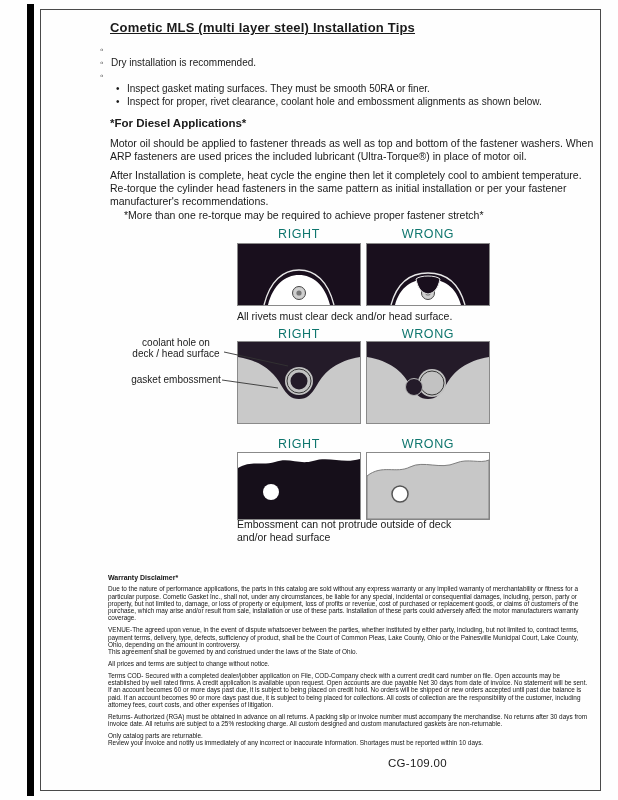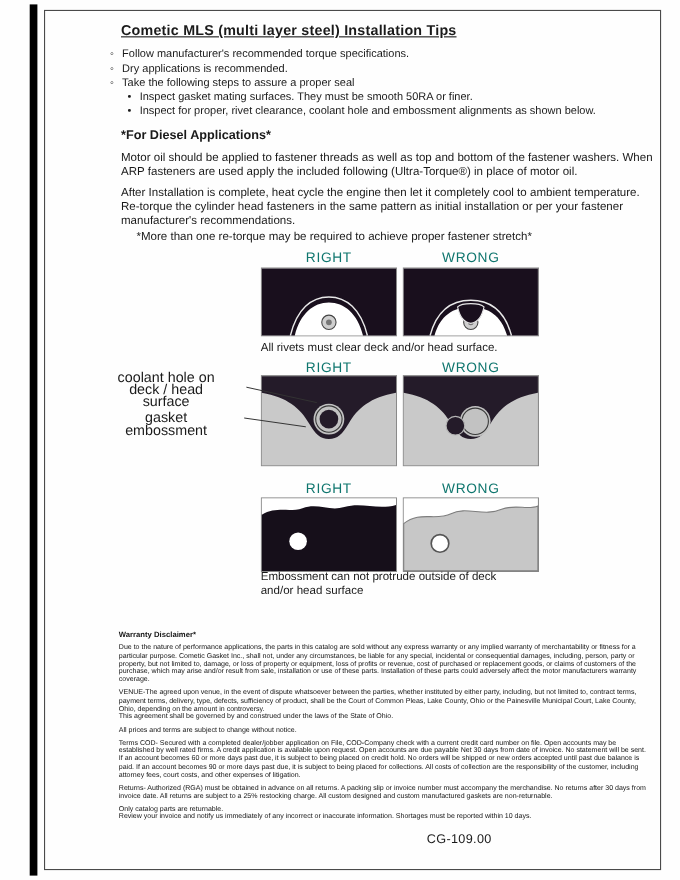--- a/index.html
+++ b/index.html
@@ -22,21 +22,21 @@
   .img { position:absolute; width:124px; display:block; }
   .colL { left:237px; }
   .colR { left:366px; }
   .r1-label { top:227px; }  .r1-img { top:243px; height:63px; }
   .r2-label { top:327px; }  .r2-img { top:341px; height:83px; }
   .r3-label { top:437px; }  .r3-img { top:452px; height:68px; }
   .caption { position:absolute; left:237px; font-size:10.5px; line-height:13px; }
   .cap1 { top:310px; }
   .cap2 { top:424px; }
   .cap3 { top:518px; width:240px; }
-  .callout { position:absolute; left:95px; width:112px; text-align:center; font-size:13px; line-height:11px; }
+  .callout { position:absolute; left:120px; width:112px; text-align:center; font-size:10px; line-height:11px; }
   .co1 { top:337px; }
   .co2 { top:374px; }
   .callout-lines { position:absolute; left:220px; top:344px; }
   .preline { white-space:pre-line; }
   .warranty { position:absolute; left:108px; top:574px; width:484px; font-size:6.4px; line-height:7.3px; color:#141414; }
   .warranty .whead { font-size:7px; font-weight:bold; margin-bottom:4px; }
   .wpara { margin-bottom:4.5px; white-space:pre-line; }
   .footer { position:absolute; left:388px; top:757px; font-size:11.5px; letter-spacing:.3px; }
 </style>
 </head>
@@ -44,44 +44,42 @@
 
 <div class="page">
   <div class="leftbar"></div>
   <div class="frame"></div>
 
   <div class="title">Cometic MLS (multi layer steel) Installation Tips</div>
 
   <div class="tips">
     <div class="tip">
       <span class="bullet">◦</span>
-      <span>Follow manufacturer's recommended torque specifications.</span>
     </div>
     <div class="tip">
       <span class="bullet">◦</span>
-      <span>Dry applications is recommended.</span>
+      <span>Dry installation is recommended.</span>
     </div>
     <div class="tip">
       <span class="bullet">◦</span>
-      <span>Take the following steps to assure a proper seal</span>
     </div>
     <div class="subtips">
       <div class="tip">
         <span class="bullet">•</span>
         <span>Inspect gasket mating surfaces.  They must be smooth 50RA or finer.</span>
       </div>
       <div class="tip">
         <span class="bullet">•</span>
         <span>Inspect for proper, rivet clearance, coolant hole and embossment alignments as shown below.</span>
       </div>
     </div>
   </div>
 
   <div class="diesel-heading">*For Diesel Applications*</div>
-  <div class="para p1">Motor oil should be applied to fastener threads as well as top and bottom of the fastener washers. When ARP fasteners are used apply the included following (Ultra-Torque®) in place of motor oil.</div>
+  <div class="para p1">Motor oil should be applied to fastener threads as well as top and bottom of the fastener washers. When ARP fasteners are used prices the included lubricant (Ultra-Torque®) in place of motor oil.</div>
   <div class="para p2">After Installation is complete, heat cycle the engine then let it completely cool to ambient temperature. Re-torque the cylinder head fasteners in the same pattern as initial installation or per your fastener manufacturer's recommendations.</div>
   <div class="para p3">*More than one re-torque may be required to achieve proper fastener stretch*</div>
 
   <div class="col-label colL r1-label">RIGHT</div>
   <div class="col-label colR r1-label">WRONG</div>
   <svg class="img colL r1-img" viewBox="0 0 124 63">
     <rect x="0.5" y="0.5" width="123" height="62" fill="#ffffff" stroke="#8a8a8a"></rect>
     <path d="M1,1 H123 V62 H93 C88,42 76,32 62,32 C48,32 36,42 31,62 H1 Z" fill="#190f1d"></path>
     <path d="M27,62 C33,38 46,27 62,27 C78,27 91,38 97,62" fill="none" stroke="#e8e8e8" stroke-width="1.3"></path>
     <circle cx="62" cy="50" r="6.5" fill="#cfcfcf" stroke="#444" stroke-width="1"></circle>

